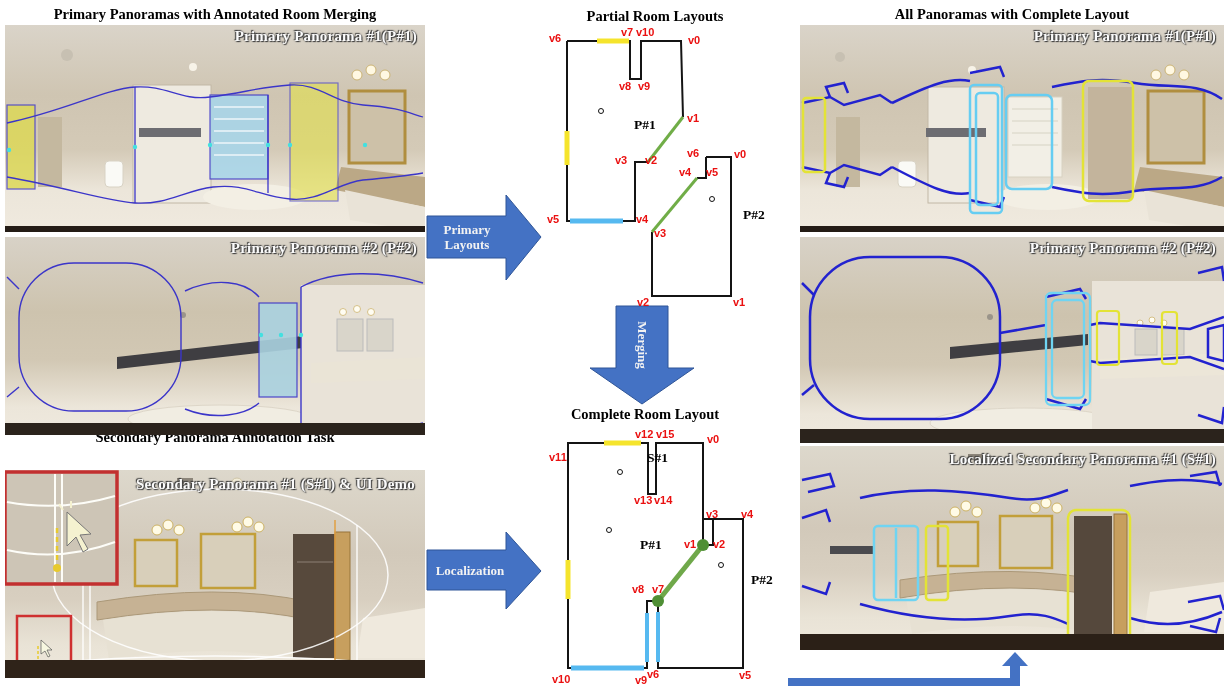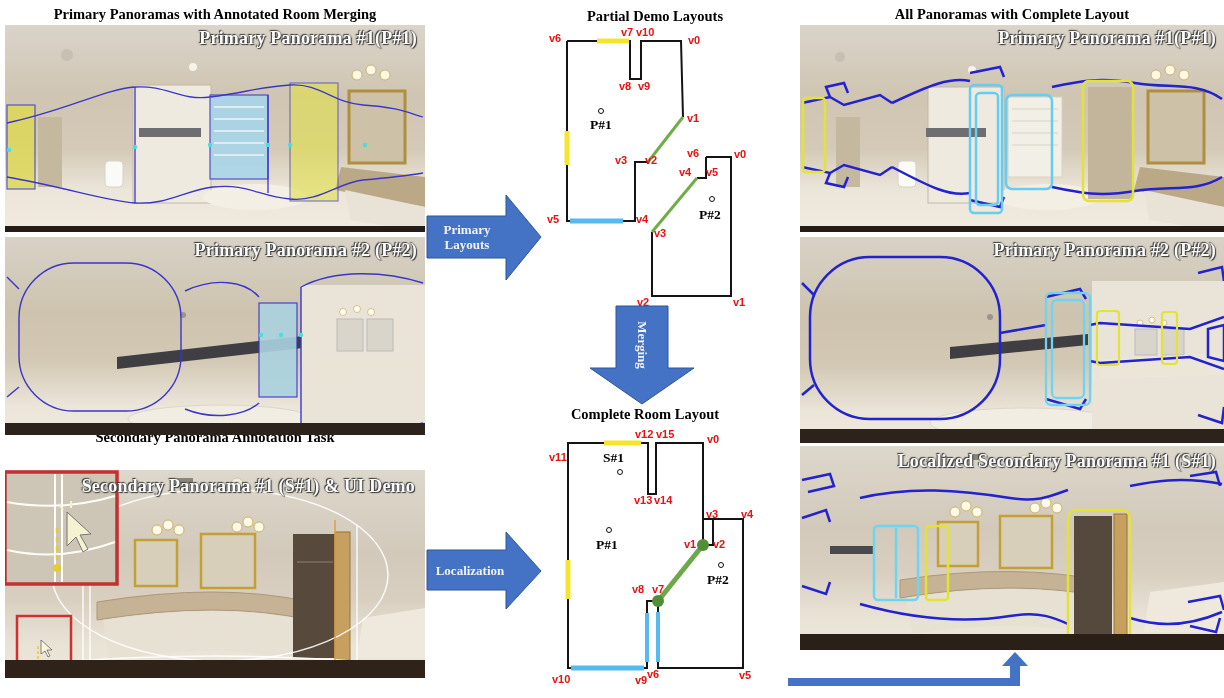--- a/index.html
+++ b/index.html
@@ -3,45 +3,45 @@
 <meta charset="utf-8">
 <style>
   html,body{margin:0;padding:0;background:#fff;}
   .page{position:relative;width:1224px;height:698px;background:#ffffff;overflow:hidden;
         font-family:"Liberation Serif",serif;}
   .hdr{position:absolute;text-align:center;font-weight:bold;font-size:14.5px;color:#000;
        font-family:"Liberation Serif",serif;white-space:nowrap;}
   .dtitle{position:absolute;text-align:center;font-weight:bold;font-size:14.5px;color:#000;white-space:nowrap;}
   .pano{position:absolute;overflow:hidden;background:#d5ccbc;}
   .pano svg{position:absolute;left:0;top:0;width:100%;height:100%;display:block;}
-  .pano-label{position:absolute;top:3px;right:8px;font-weight:bold;font-size:18px;color:#fbfbfb;
+  .pano-label{position:absolute;top:3px;right:8px;font-weight:bold;font-size:15px;color:#fbfbfb;
       text-shadow:0 0 2px #555,1px 1px 1px #333,-1px -1px 1px #333;letter-spacing:.2px;white-space:nowrap;font-family:Liberation Serif, serif;}
   .overlay{position:absolute;left:0;top:0;pointer-events:none;}
   .vx{position:absolute;font-family:"Liberation Sans",sans-serif;font-weight:bold;font-size:11px;
       color:#ea1010;white-space:nowrap;line-height:11px;}
   .mtext{position:absolute;font-family:"Liberation Serif",serif;font-weight:bold;font-size:13.5px;
-      color:#000;white-space:nowrap;line-height:13px;}
+      color:#000;white-space:nowrap;line-height:13px;margin-left:44px;}
   .mdot{position:absolute;width:4px;height:4px;border:1.5px solid #111;border-radius:50%;background:#fff;}
   .arrow-label{position:absolute;color:#f2f2f2;font-weight:bold;font-size:13px;text-align:center;
       line-height:15px;font-family:"Liberation Serif",serif;}
   .arrow-label.vert{transform:translate(-50%,-50%) rotate(90deg);}
   .g1{background:linear-gradient(#dad4c9 0%,#cfc5b2 34%,#d4cab7 60%,#ece6da 80%,#f0eadf 100%);}
   .g2{background:linear-gradient(#d8d2c7 0%,#cdc3ae 38%,#d2c8b4 62%,#ece6da 86%,#efe9de 100%);}
   .g3{background:linear-gradient(#ddd8cc 0%,#d2c9ba 40%,#d8cfc0 62%,#e9e3d6 84%,#eee8dc 100%);}
 </style>
 </head>
 <body>
 
 <div class="page">
 
   <div class="hdr" style="left:5px;top:6px;width:420px">Primary Panoramas with Annotated Room Merging</div>
   <div class="hdr" style="left:5px;top:429px;width:420px">Secondary Panorama Annotation Task</div>
   <div class="hdr" style="left:800px;top:6px;width:424px">All Panoramas with Complete Layout</div>
 
-  <div class="dtitle" style="left:540px;top:8px;width:230px">Partial Demo Layouts</div>
+  <div class="dtitle" style="left:540px;top:8px;width:230px">Partial Room Layouts</div>
   <div class="dtitle" style="left:530px;top:406px;width:230px">Complete Room Layout</div>
 
   <div class="pano g1" style="left:5px;top:25px;width:420px;height:207px">
     <svg viewBox="0 0 420 207">
       <circle cx="62" cy="30" r="6" fill="#c7c0b2"></circle>
       <circle cx="188" cy="42" r="4" fill="#f7f3e8"></circle>
       <rect x="33" y="92" width="24" height="70" fill="#c4b89f"></rect>
       <rect x="100" y="136" width="18" height="26" rx="4" fill="#fafaf6" stroke="#d8d2c4"></rect>
       <rect x="128" y="60" width="78" height="118" fill="#eeeae0" stroke="#c2b8a6"></rect>
       <rect x="134" y="103" width="62" height="9" fill="#6d6d72"></rect>

